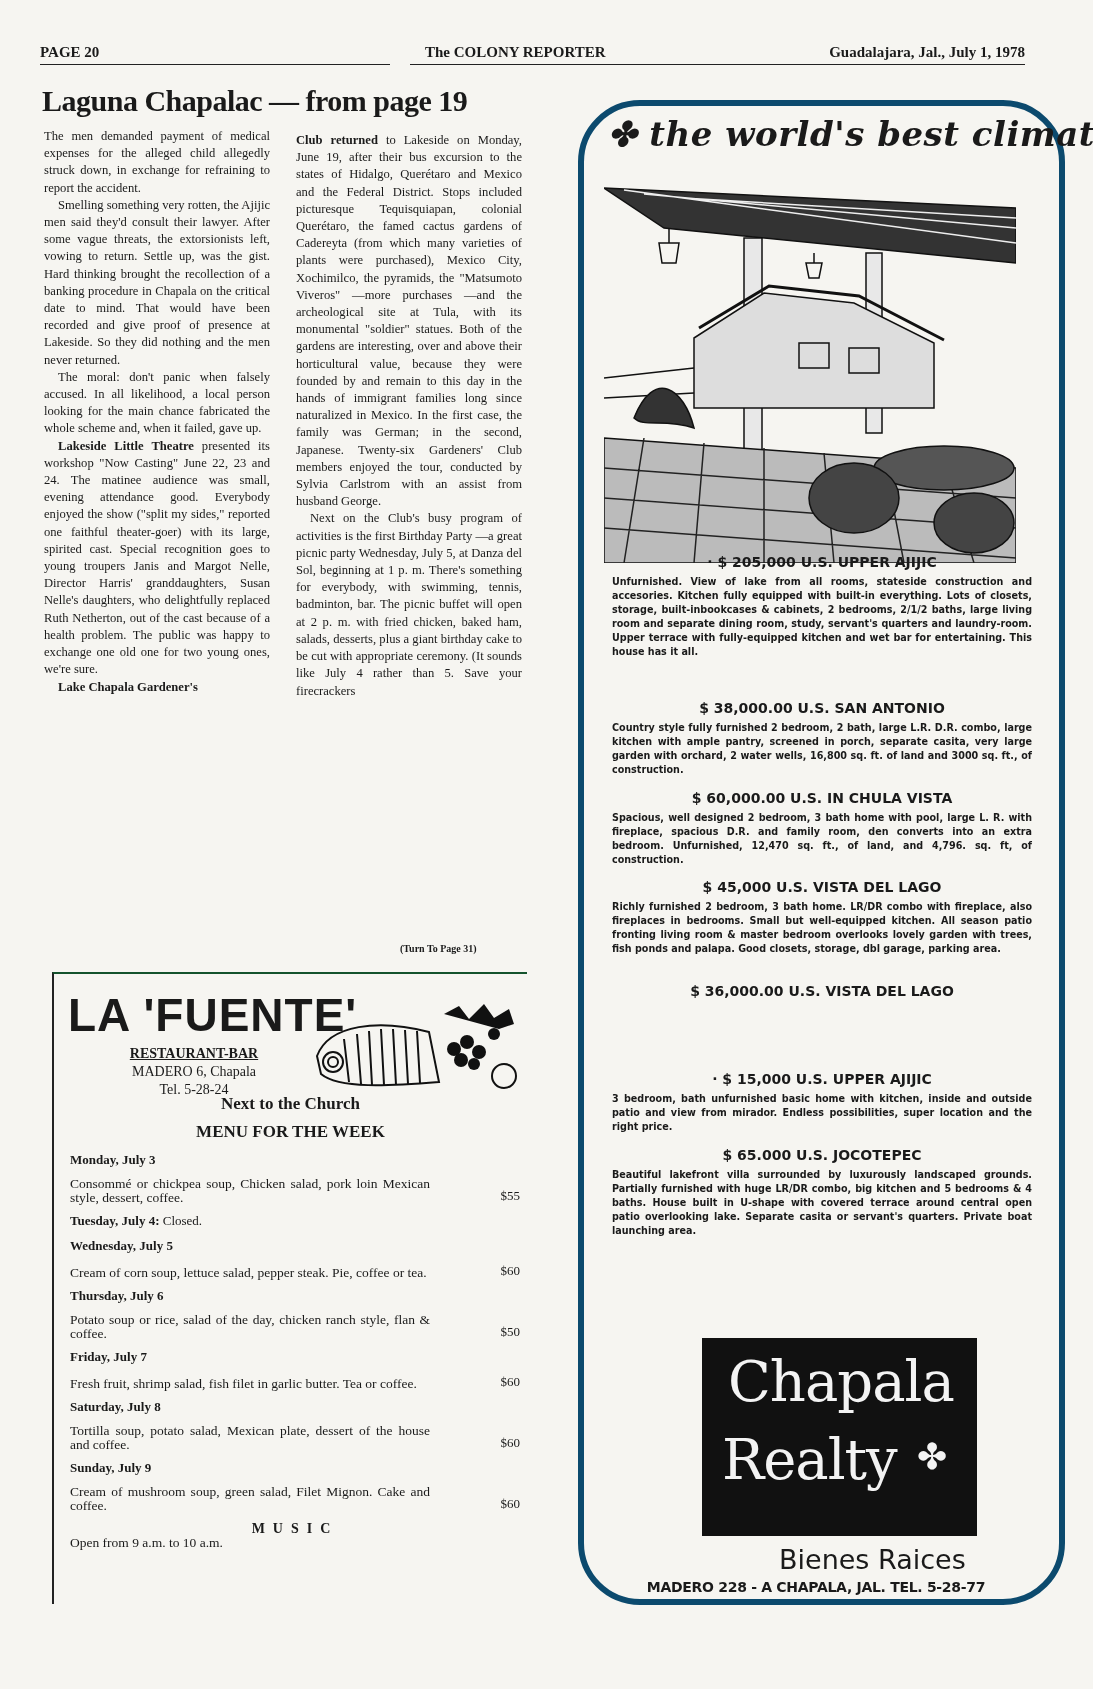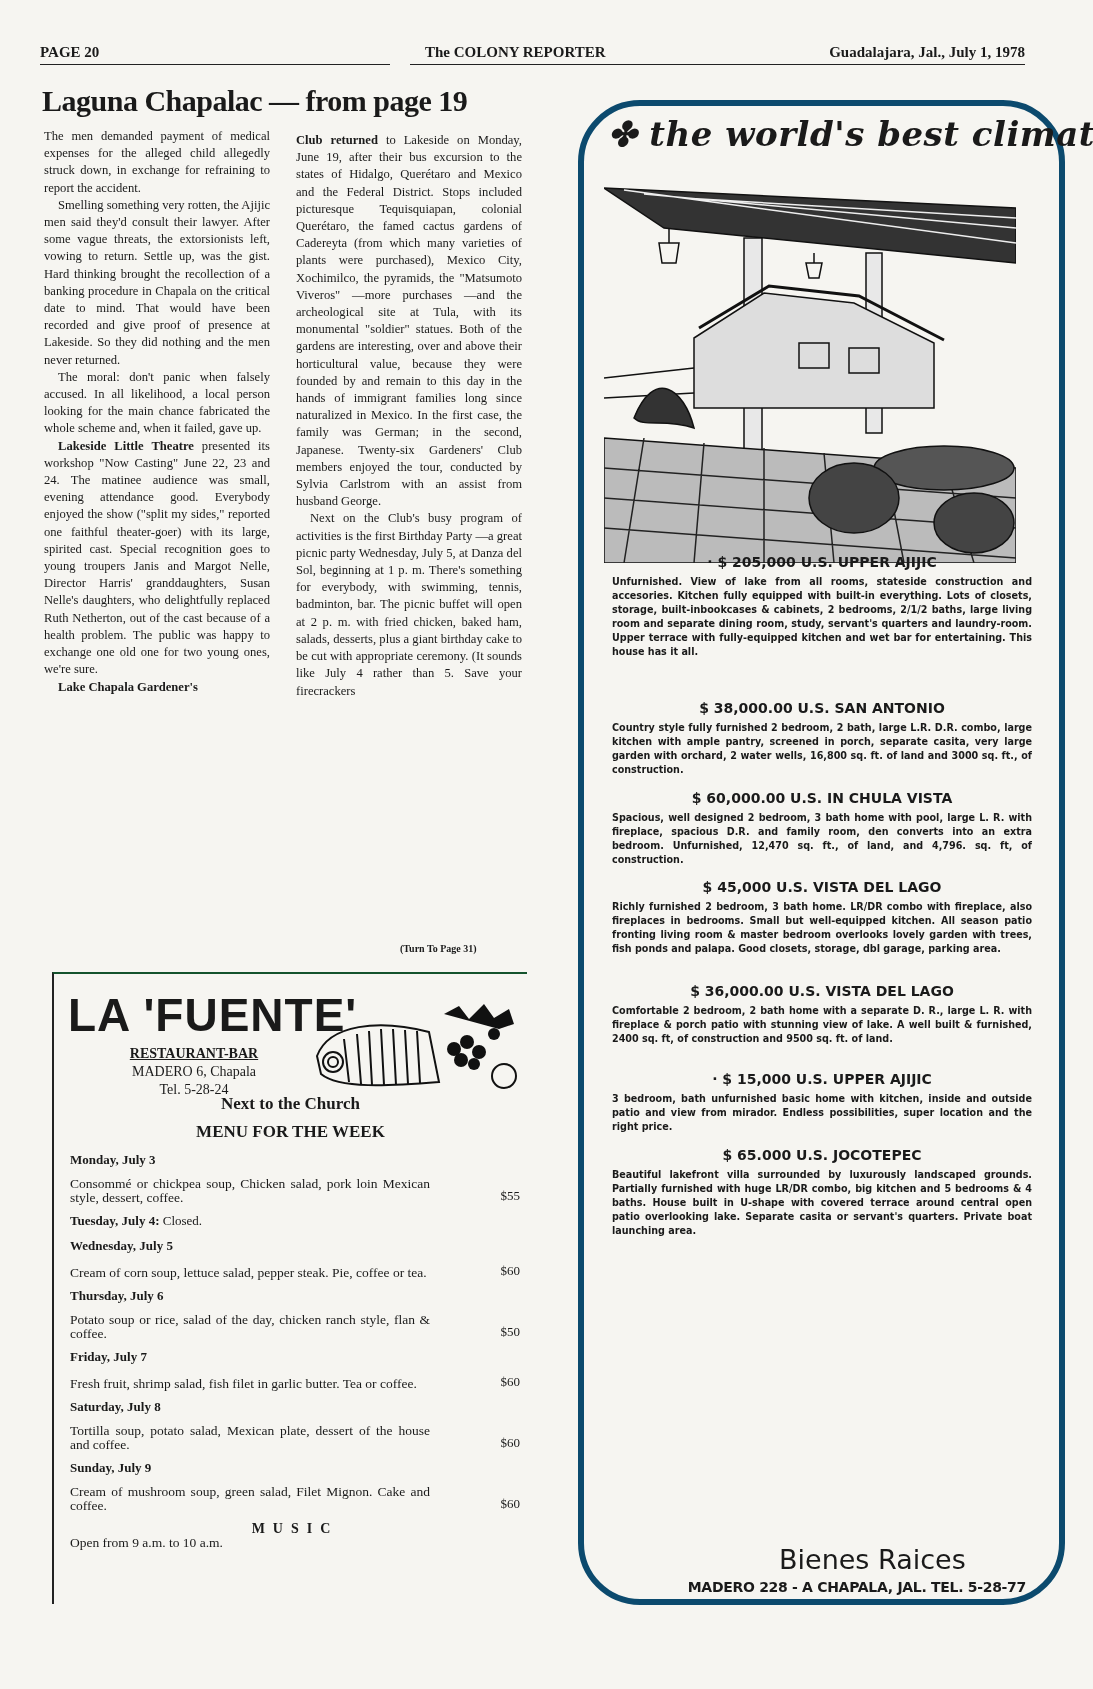--- a/index.html
+++ b/index.html
@@ -48,21 +48,21 @@
   .realty .tagline { position: absolute; left: 24px; top: 8px; font: italic bold 34px "DejaVu Serif", serif; letter-spacing: 0.5px; white-space: nowrap; }
   .realty .illus { position: absolute; left: 20px; top: 62px; width: 412px; height: 395px; }
   .listing { position: absolute; left: 28px; width: 420px; }
   .listing .lh { text-align: center; font: bold 14px "DejaVu Sans", sans-serif; margin-bottom: 5px; }
   .listing .lb { font: bold 9.6px/14px "DejaVu Sans", sans-serif; text-align: justify; }
   .realty .brand { position: absolute; left: 118px; top: 1232px; width: 275px; height: 198px; background: #111; color: #f3f3f3; }
   .realty .brand .b1 { position: absolute; left: 26px; top: 14px; font: 56px/60px "DejaVu Serif", serif; letter-spacing: -1px; }
   .realty .brand .b2 { position: absolute; left: 20px; top: 92px; font: 56px/60px "DejaVu Serif", serif; letter-spacing: -1px; }
   .realty .brand .clover { position: absolute; left: 215px; top: 98px; font: 36px "DejaVu Sans", sans-serif; }
   .realty .bienes { position: absolute; left: 195px; top: 1438px; font: 27px "DejaVu Sans", sans-serif; }
-  .realty .addr { position: absolute; left: 22px; top: 1473px; width: 420px; text-align: right; font: bold 14px "DejaVu Sans", sans-serif; letter-spacing: -0.3px; }
+  .realty .addr { position: absolute; left: 22px; top: 1473px; width: 420px; text-align: center; font: bold 14px "DejaVu Sans", sans-serif; letter-spacing: -0.3px; }
 </style>
 </head>
 <body>
 
 <div class="masthead">
   <span class="pg">PAGE 20</span>
   <span class="paper">The COLONY REPORTER</span>
   <span class="date">Guadalajara, Jal., July 1, 1978</span>
 </div>
 <div class="rule1"></div>
@@ -193,26 +193,30 @@
   <div class="listing" style="top:684px">
     <div class="lh">$ 60,000.00 U.S. IN CHULA VISTA</div>
     <div class="lb">Spacious, well designed 2 bedroom, 3 bath home with pool, large L. R. with fireplace, spacious D.R. and family room, den converts into an extra bedroom. Unfurnished, 12,470 sq. ft., of land, and 4,796. sq. ft, of construction.</div>
   </div>
   <div class="listing" style="top:773px">
     <div class="lh">$ 45,000 U.S. VISTA DEL LAGO</div>
     <div class="lb">Richly furnished 2 bedroom, 3 bath home. LR/DR combo with fireplace, also fireplaces in bedrooms. Small but well-equipped kitchen. All season patio fronting living room &amp; master bedroom overlooks lovely garden with trees, fish ponds and palapa. Good closets, storage, dbl garage, parking area.</div>
   </div>
   <div class="listing" style="top:877px">
     <div class="lh">$ 36,000.00 U.S. VISTA DEL LAGO</div>
-    <div class="lb">Comfortable 2 bedroom, 2 bath home with a separate D. R., large L. R. with fireplace &amp; porch patio with stunning view of lake. A well built &amp; furnished, 2400 sq. ft, of construction and 9500 sq. ft. of land.</div>
   </div>
   <div class="listing" style="top:965px">
     <div class="lh">· $ 15,000 U.S. UPPER AJIJIC</div>
     <div class="lb">3 bedroom, bath unfurnished basic home with kitchen, inside and outside patio and view from mirador. Endless possibilities, super location and the right price.</div>
   </div>
   <div class="listing" style="top:1041px">
     <div class="lh">$ 65.000 U.S. JOCOTEPEC</div>
     <div class="lb">Beautiful lakefront villa surrounded by luxurously landscaped grounds. Partially furnished with huge LR/DR combo, big kitchen and 5 bedrooms &amp; 4 baths. House built in U-shape with covered terrace around central open patio overlooking lake. Separate casita or servant's quarters. Private boat launching area.</div>
   </div>
 
+  <div class="brand">
+    <div class="b1">Chapala</div>
+    <div class="b2">Realty</div>
+    <div class="clover">✤</div>
+  </div>
   <div class="bienes">Bienes Raices</div>
   <div class="addr">MADERO 228 - A CHAPALA, JAL. TEL. 5-28-77</div>
 </div>
 
 </body></html>

